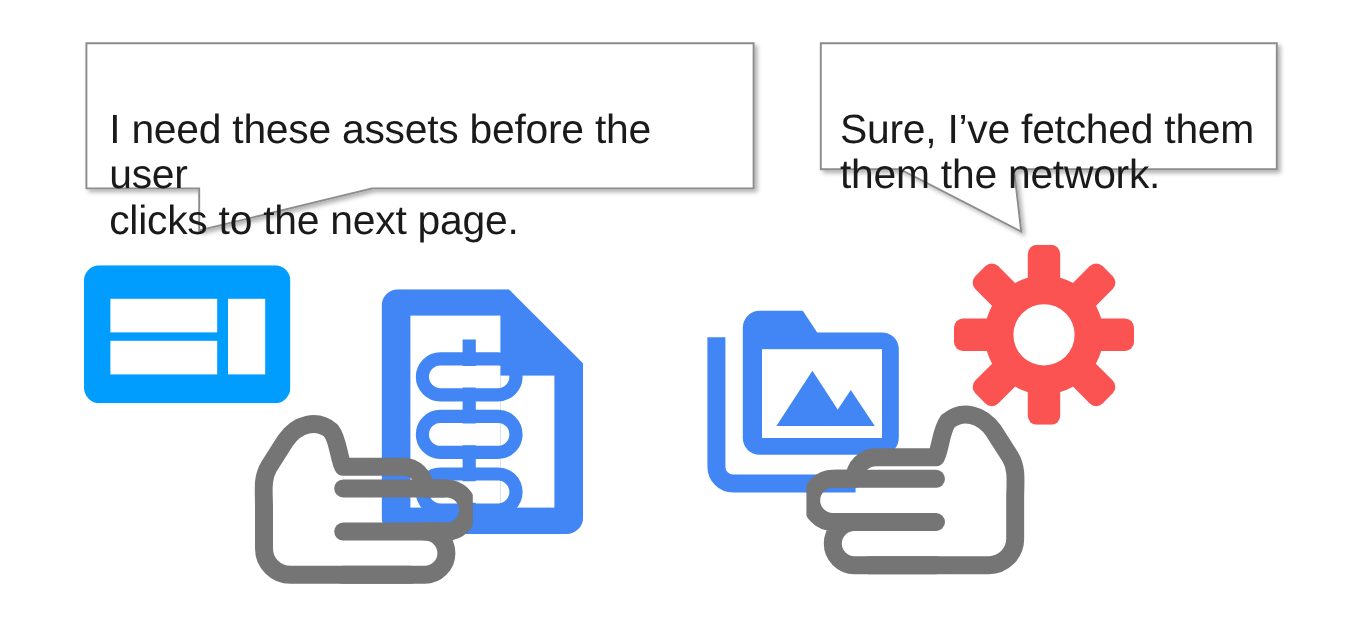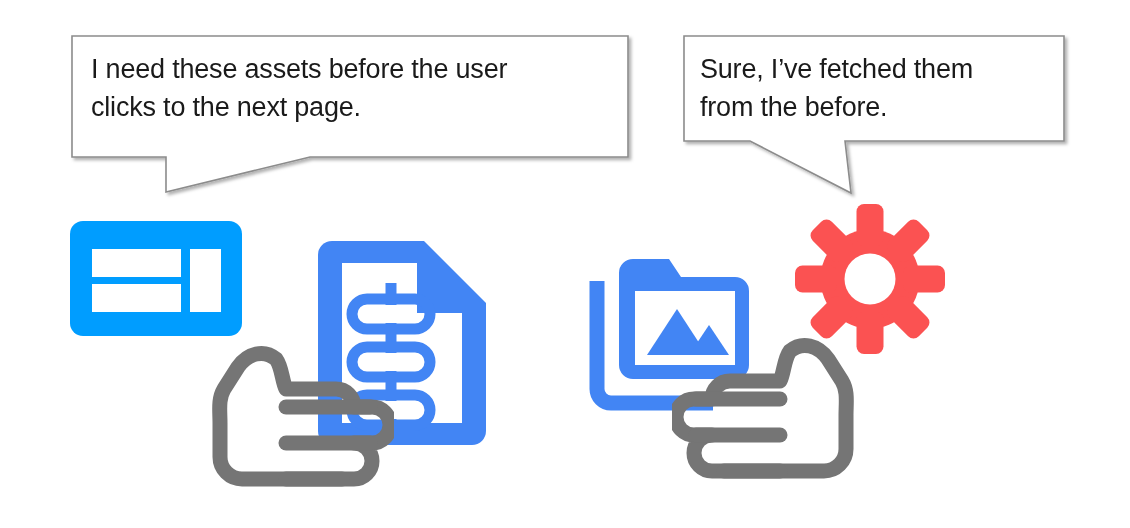--- a/index.html
+++ b/index.html
@@ -28,24 +28,25 @@
     top: 0;
     width: 1130px;
     height: 528px;
     pointer-events: none;
   }
 
   .bubble-text {
     position: absolute;
     color: #1a1a1a;
     font-family: "Liberation Sans", sans-serif;
-    font-size: 27px;
+    font-size: 34px;
     line-height: 38px;
     letter-spacing: -0.2px;
     white-space: pre-line;
+    margin-top: 39px;
   }
 
   #bubble-1-text {
     left: 91px;
     top: 50px;
     width: 520px;
   }
 
   #bubble-2-text {
     left: 700px;
@@ -79,21 +80,21 @@
 
     <path filter="url(#bubShadow)" d="M72,36 L628,36 L628,157 L310,157 L166,192 L166,157 L72,157 Z" fill="#ffffff" stroke="#8c8c8c" stroke-width="1.6" stroke-linejoin="miter"></path>
 
     <path filter="url(#bubShadow)" d="M684,36 L1064,36 L1064,141 L845,141 L851,193 L750,141 L684,141 Z" fill="#ffffff" stroke="#8c8c8c" stroke-width="1.6" stroke-linejoin="miter"></path>
   </svg>
 
   <div class="bubble-text" id="bubble-1-text">I need these assets before the user
 clicks to the next page.</div>
 
   <div class="bubble-text" id="bubble-2-text">Sure, I’ve fetched them
-from the before.</div>
+them the network.</div>
 
   <svg class="icon-abs" id="window-layout-icon" width="172" height="115" viewBox="0 0 172 115" aria-hidden="true">
     <rect x="0" y="0" width="172" height="115" rx="13" ry="13" fill="#009dff"></rect>
     <rect x="22" y="28" width="89" height="28" fill="#ffffff"></rect>
     <rect x="22" y="63" width="89" height="28" fill="#ffffff"></rect>
     <rect x="120" y="28" width="31" height="63" fill="#ffffff"></rect>
   </svg>
 
   <svg class="icon-abs" id="doc-links-icon" width="168" height="204" viewBox="0 0 168 204" aria-hidden="true">
 

